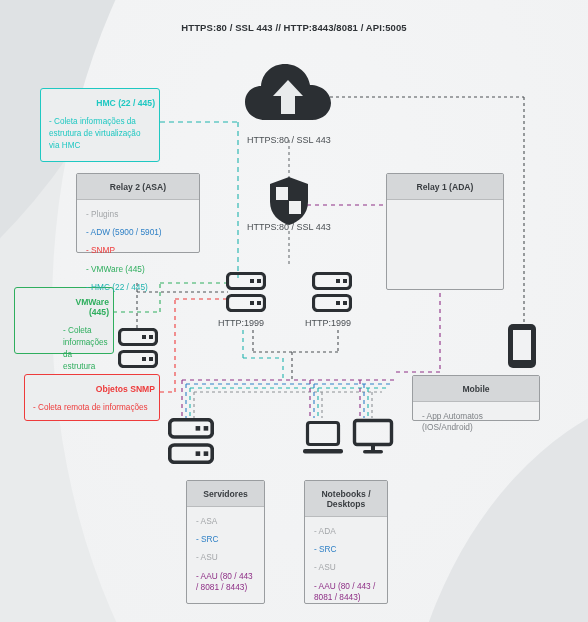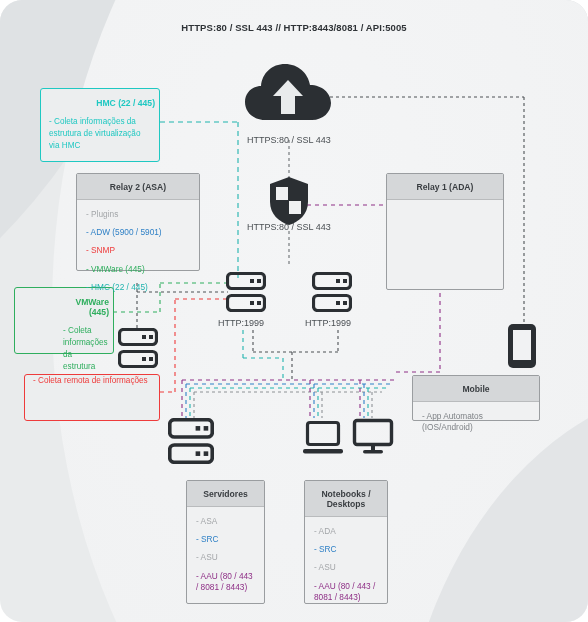--- a/index.html
+++ b/index.html
@@ -7,21 +7,20 @@
     width: 588px; height: 622px;
     font-family: "Liberation Sans", sans-serif;
     background: #ffffff;
     overflow: hidden;
   }
   #canvas {
     position: relative;
     width: 588px; height: 622px;
     background: #e9ebec;
     overflow: hidden;
-    border-radius: 22px;
   }
   
   .bg-ellipse {
     position: absolute;
     border-radius: 50%;
     pointer-events: none;
   }
   #bg-light-blob {
     left: 52px; top: -230px;
     width: 700px; height: 1080px;
@@ -296,24 +295,25 @@
     <span class="card-title">HMC (22 / 445)</span>
     <span class="card-body">- Coleta  informações da estrutura de virtualização via HMC</span>
   </div>
 
   <div class="card green" style="left:14px; top:287px; width:100px; height:67px;padding-left:40px;">
     <span class="card-title">VMWare (445)</span>
     <span class="card-body">- Coleta  informações da estrutura de virtualização via VCENTER</span>
   </div>
 
   <div class="card red" style="left:24px; top:374px; width:136px; height:47px;">
+    <span class="card-title">Objetos SNMP</span>
     <span class="card-body">- Coleta remota de informações</span>
   </div>
 
-  <div class="panel" style="left:76px; top:173px; width:124px; height:98px;">
+  <div class="panel" style="left:76px; top:173px; width:124px; height:80px;">
     <span class="panel-head">Relay 2 (ASA)</span>
     <span class="panel-body">
       <span class="row c-gray">- Plugins</span>
       <span class="row c-blue">- ADW (5900 / 5901)</span>
       <span class="row c-red">- SNMP</span>
       <span class="row c-green">- VMWare (445)</span>
       <span class="row c-teal">- HMC (22 / 445)</span>
     </span>
   </div>
 

